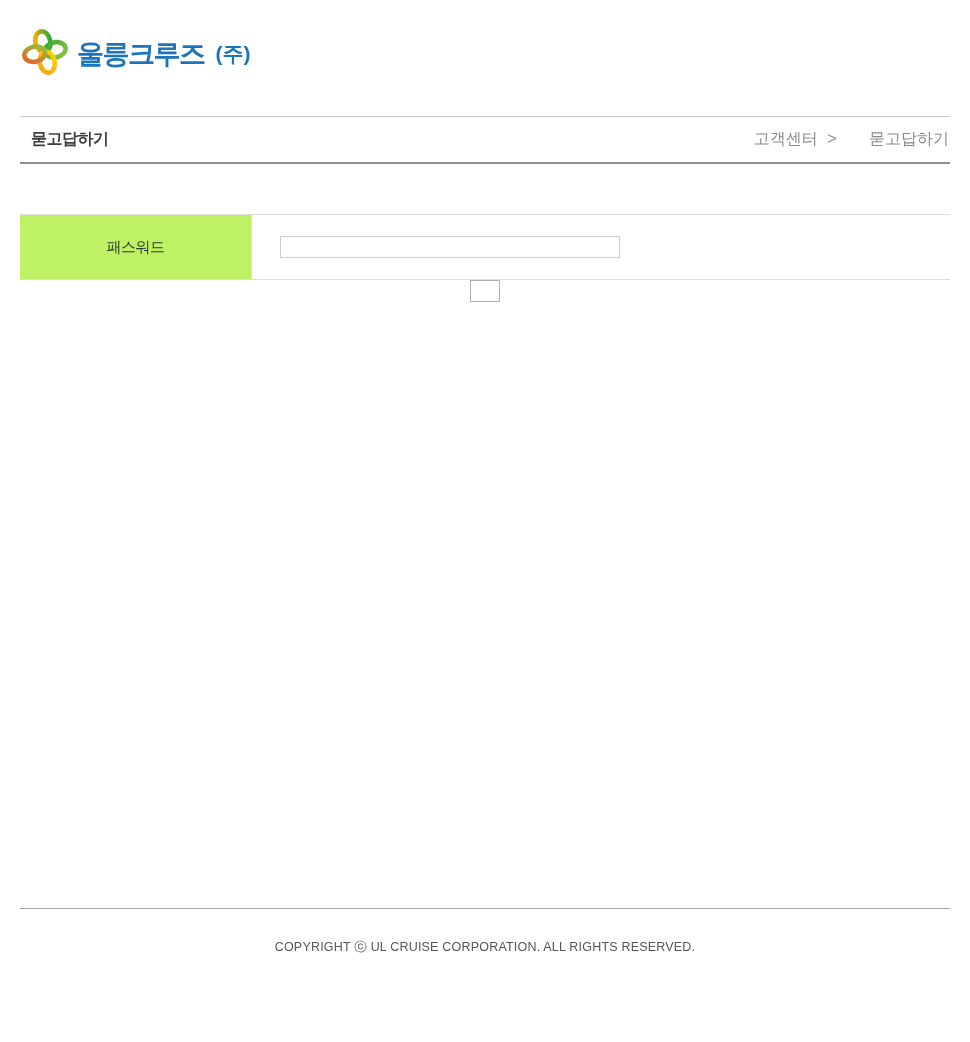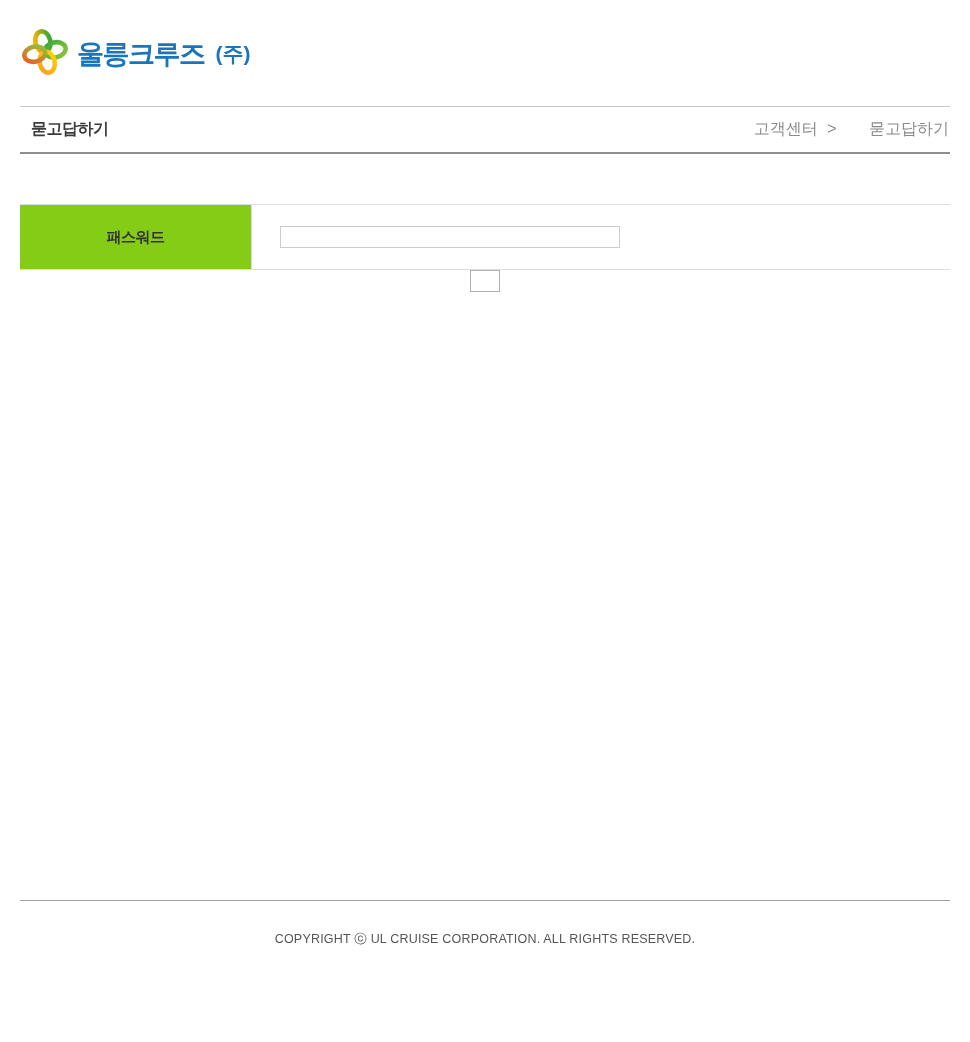--- a/index.html
+++ b/index.html
@@ -15,21 +15,21 @@
   }
 
   
   .top-area { padding: 28px 16px 0 22px; height: 76px; }
   .logo { display: flex; align-items: center; gap: 9px; cursor: pointer; width: 210px; }
   .logo-text { font-size: 27px; font-weight: bold; color: #1b75bc; letter-spacing: -1.5px; line-height: 1; white-space: nowrap; }
   .logo-suffix { font-size: 21px; font-weight: bold; color: #1b75bc; margin-left: 2px; }
 
   
   .title-bar {
-    margin: 30px 20px 0;
+    margin: 40px 20px 0;
     height: 48px;
     border-top: 1px solid #c9c9c9;
     border-bottom: 2px solid #8e8e8e;
     display: flex;
     justify-content: space-between;
     align-items: center;
   }
   .page-title { padding-left: 11px; font-size: 16px; font-weight: bold; color: #3c3c3c; letter-spacing: -0.5px; }
   .breadcrumb { font-size: 16px; color: #8a8a8a; padding-right: 1px; }
   .breadcrumb .crumb-parent { cursor: pointer; }
@@ -38,27 +38,27 @@
   
   .board-table {
     margin: 50px 20px 0;
     border-top: 1px solid #dddddd;
     border-bottom: 1px solid #dddddd;
     height: 66px;
     display: flex;
   }
   .cell-label {
     width: 232px;
-    background: #84cc16;
+    background: #bef264;
     border-right: 1px solid #dddddd;
     display: flex;
     align-items: center;
     justify-content: center;
     font-size: 15px;
-    font-weight: bold;
+    font-weight: normal;
     color: #333333;
     letter-spacing: -0.5px;
   }
   .cell-input { flex: 1; display: flex; align-items: center; padding-left: 28px; background: #ffffff; }
   .password-input {
     width: 340px;
     height: 22px;
     border: 1px solid #cccccc;
     background: #ffffff;
     font-size: 13px;
@@ -76,21 +76,21 @@
     border: 1px solid #b1b1b1;
     cursor: pointer;
     font-size: 11px;
     color: #555;
   }
 
   .spacer { flex: 1; }
 
   
   .footer {
-    margin: 8px 20px;
+    margin: 0 20px;
     height: 134px;
     border-top: 1px solid #a3a39d;
     padding-top: 30px;
     text-align: center;
     font-size: 12.5px;
     color: #555555;
     letter-spacing: 0.2px;
   }
 </style>
 </head>

